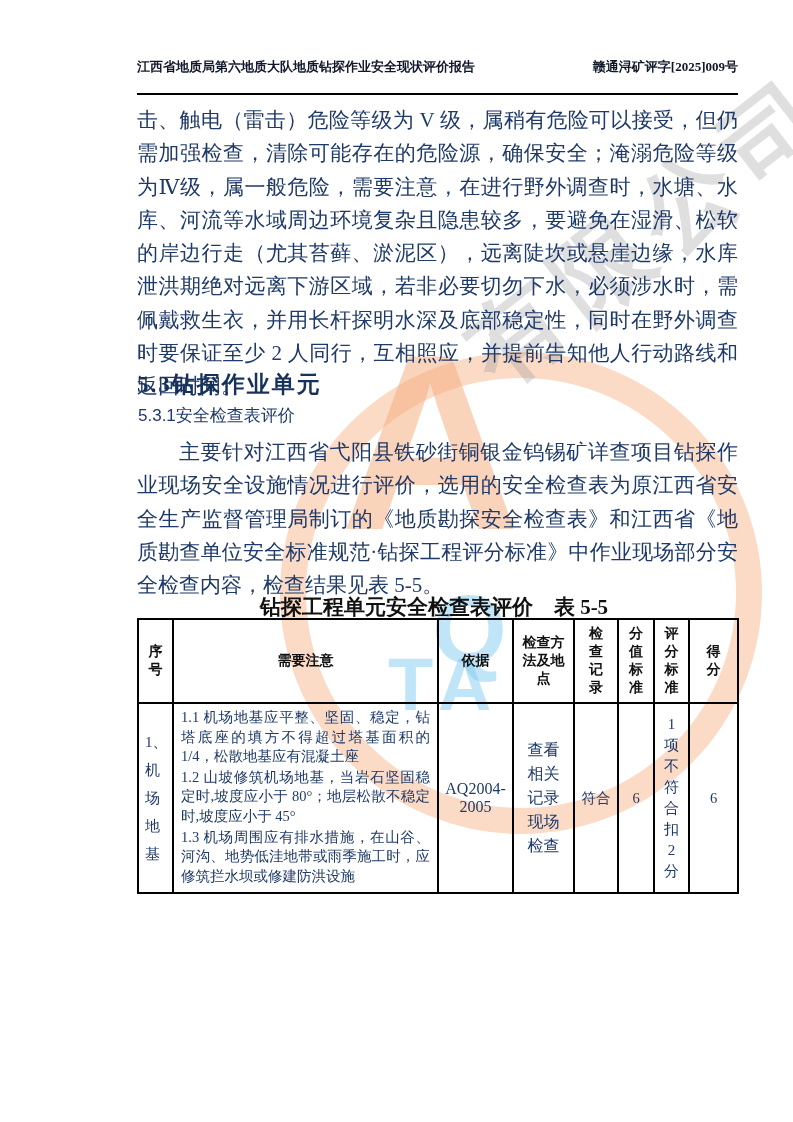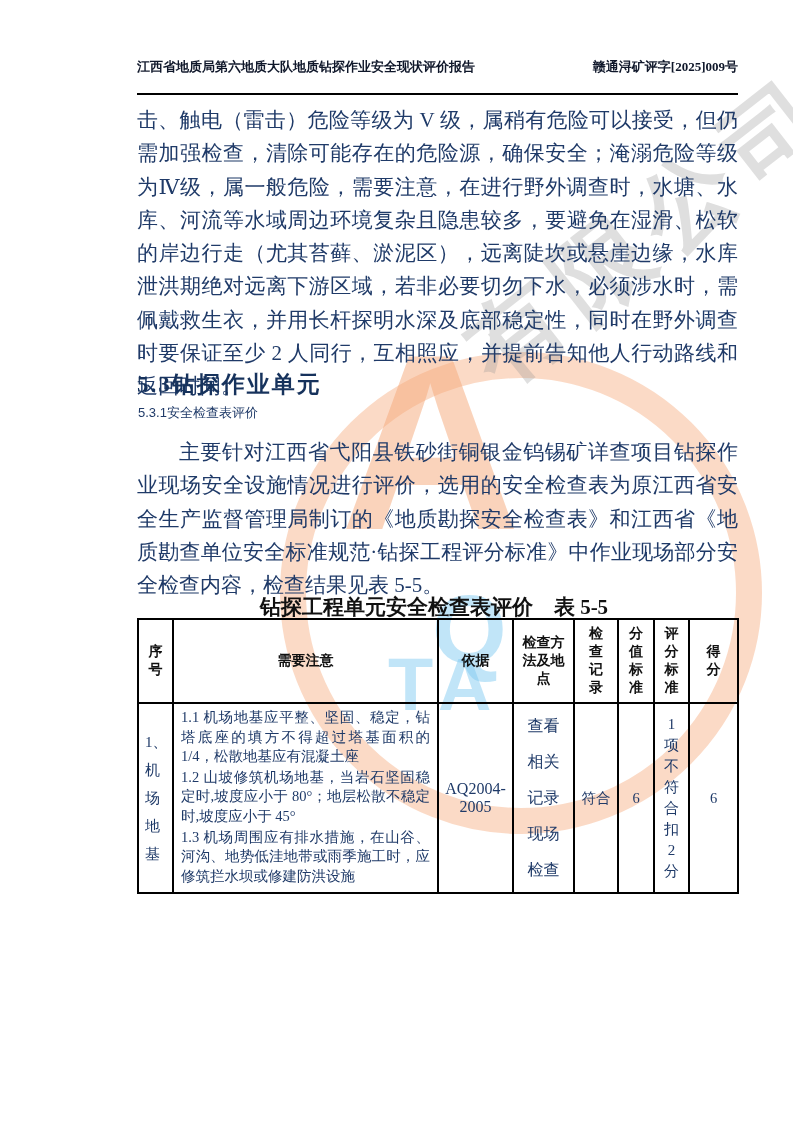--- a/index.html
+++ b/index.html
@@ -19,39 +19,39 @@
   .wm-q{left:432px;top:582px;font-size:96px;}
   .wm-t{left:388px;top:648px;font-size:74px;}
   .wm-a2{left:438px;top:648px;font-size:74px;}
   
   .content{position:absolute;z-index:1;color:#1f3a68;}
   .pageheader{left:137px;top:58px;width:601px;display:flex;justify-content:space-between;
               border-bottom:2px solid #000;padding-bottom:17px;
               font-size:13px;font-weight:bold;color:#0f172a;}
   .p1{left:137px;top:104px;width:601px;font-size:21px;line-height:33.3px;text-align:justify;}
   .h2{left:137px;top:369px;font-size:23px;font-weight:bold;color:#16325c;letter-spacing:2px;}
-  .h3{left:138px;top:404px;font-size:13px;color:#1f3a68;
+  .h3{left:138px;top:404px;font-size:17px;color:#1f3a68;
       font-family:"Liberation Sans","DejaVu Sans",sans-serif;}
   .p2{left:137px;top:436px;width:601px;font-size:21px;line-height:33.3px;text-align:justify;
       text-indent:2em;}
   .tbl-title{left:134px;top:593px;width:600px;text-align:center;font-size:21px;font-weight:bold;
              color:#111;}
   .tblwrap{left:137px;top:618px;}
   table{border-collapse:collapse;table-layout:fixed;width:600px;}
   td,th{border:2px solid #000;padding:2px 4px;vertical-align:middle;}
   th{font-family:"Liberation Sans","DejaVu Sans",sans-serif;font-weight:bold;font-size:14px;
      color:#111;text-align:center;height:78px;}
   td{font-size:14.5px;color:#1f3a68;height:182px;}
   .pre{white-space:pre-line;}
   .c{text-align:center;}
   .seq{line-height:28px;font-size:15px;padding-left:6px;}
   .items{line-height:19.6px;text-align:justify;padding:3px 6px;vertical-align:top;}
   .items div{margin:1px;}
   .basis{font-size:16px;}
-  .method{font-size:16px;word-break:break-all;line-height:36px;padding:2px 6px;}
+  .method{font-size:16px;word-break:break-all;line-height:24px;padding:2px 6px;}
   .score8{line-height:21px;font-size:15px;}
   .pagenum{left:0;top:1022px;width:793px;text-align:center;font-size:14px;color:#222;}
 </style>
 </head>
 <body>
 
 <div class="page">
 
   <div class="wm wm-ring"></div>
   <div class="wm wm-logo-a">A</div>

